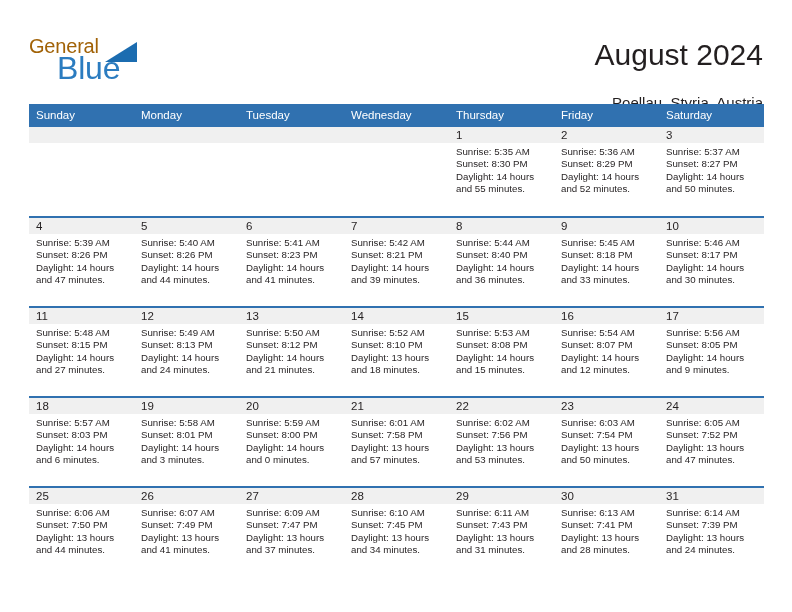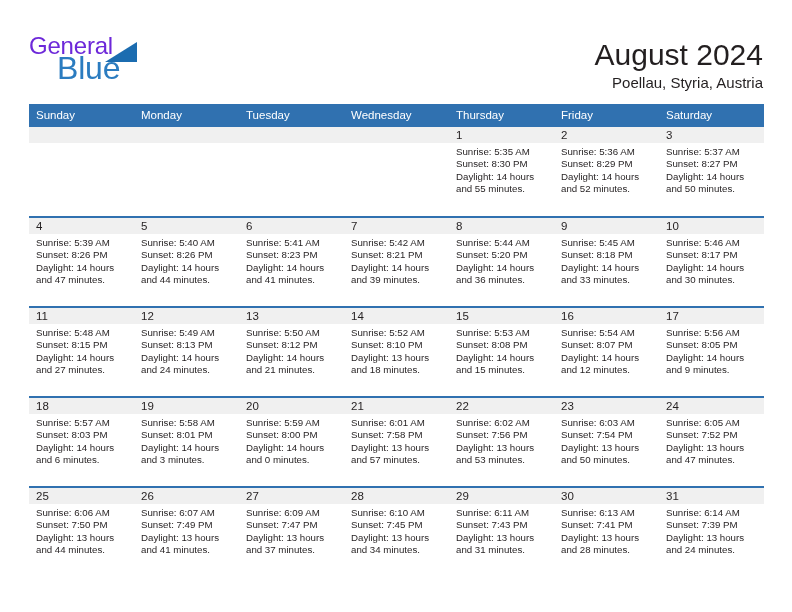--- a/index.html
+++ b/index.html
@@ -29,22 +29,22 @@
     position: absolute;
     left: 0;
     top: 5px;
     width: 130px;
     height: 54px;
   }
   .logo-general {
     position: absolute;
     left: 0;
     top: 0;
-    font-size: 24px;
-    color: #6d28d9;
+    font-size: 20px;
+    color: #a16207;
     letter-spacing: -0.2px;
     line-height: 26px;
     white-space: nowrap;
   }
   .logo-blue {
     position: absolute;
     left: 28px;
     top: 22px;
     font-size: 32px;
     color: #2b7cc0;
@@ -72,21 +72,21 @@
     font-size: 30px;
     font-weight: normal;
     color: #231f20;
     line-height: 37px;
     white-space: nowrap;
   }
   .cal-subtitle {
     font-size: 15px;
     color: #231f20;
     line-height: 20px;
-    margin-top: 0;
+    margin-top: 20px;
     white-space: nowrap;
   }
 
   
   .cal {
     position: absolute;
     left: 29px;
     top: 104px;
     width: 735px;
     border-collapse: collapse;
@@ -229,21 +229,21 @@
             <div class="details">
               <div>Sunrise: 5:42 AM</div>
               <div>Sunset: 8:21 PM</div>
               <div class="wrap">Daylight: 14 hours and 39 minutes.</div>
             </div>
           </td>
           <td>
             <div class="daynum">8</div>
             <div class="details">
               <div>Sunrise: 5:44 AM</div>
-              <div>Sunset: 5:20 PM</div>
+              <div>Sunset: 8:40 PM</div>
               <div class="wrap">Daylight: 14 hours and 36 minutes.</div>
             </div>
           </td>
           <td>
             <div class="daynum">9</div>
             <div class="details">
               <div>Sunrise: 5:45 AM</div>
               <div>Sunset: 8:18 PM</div>
               <div class="wrap">Daylight: 14 hours and 33 minutes.</div>
             </div>

